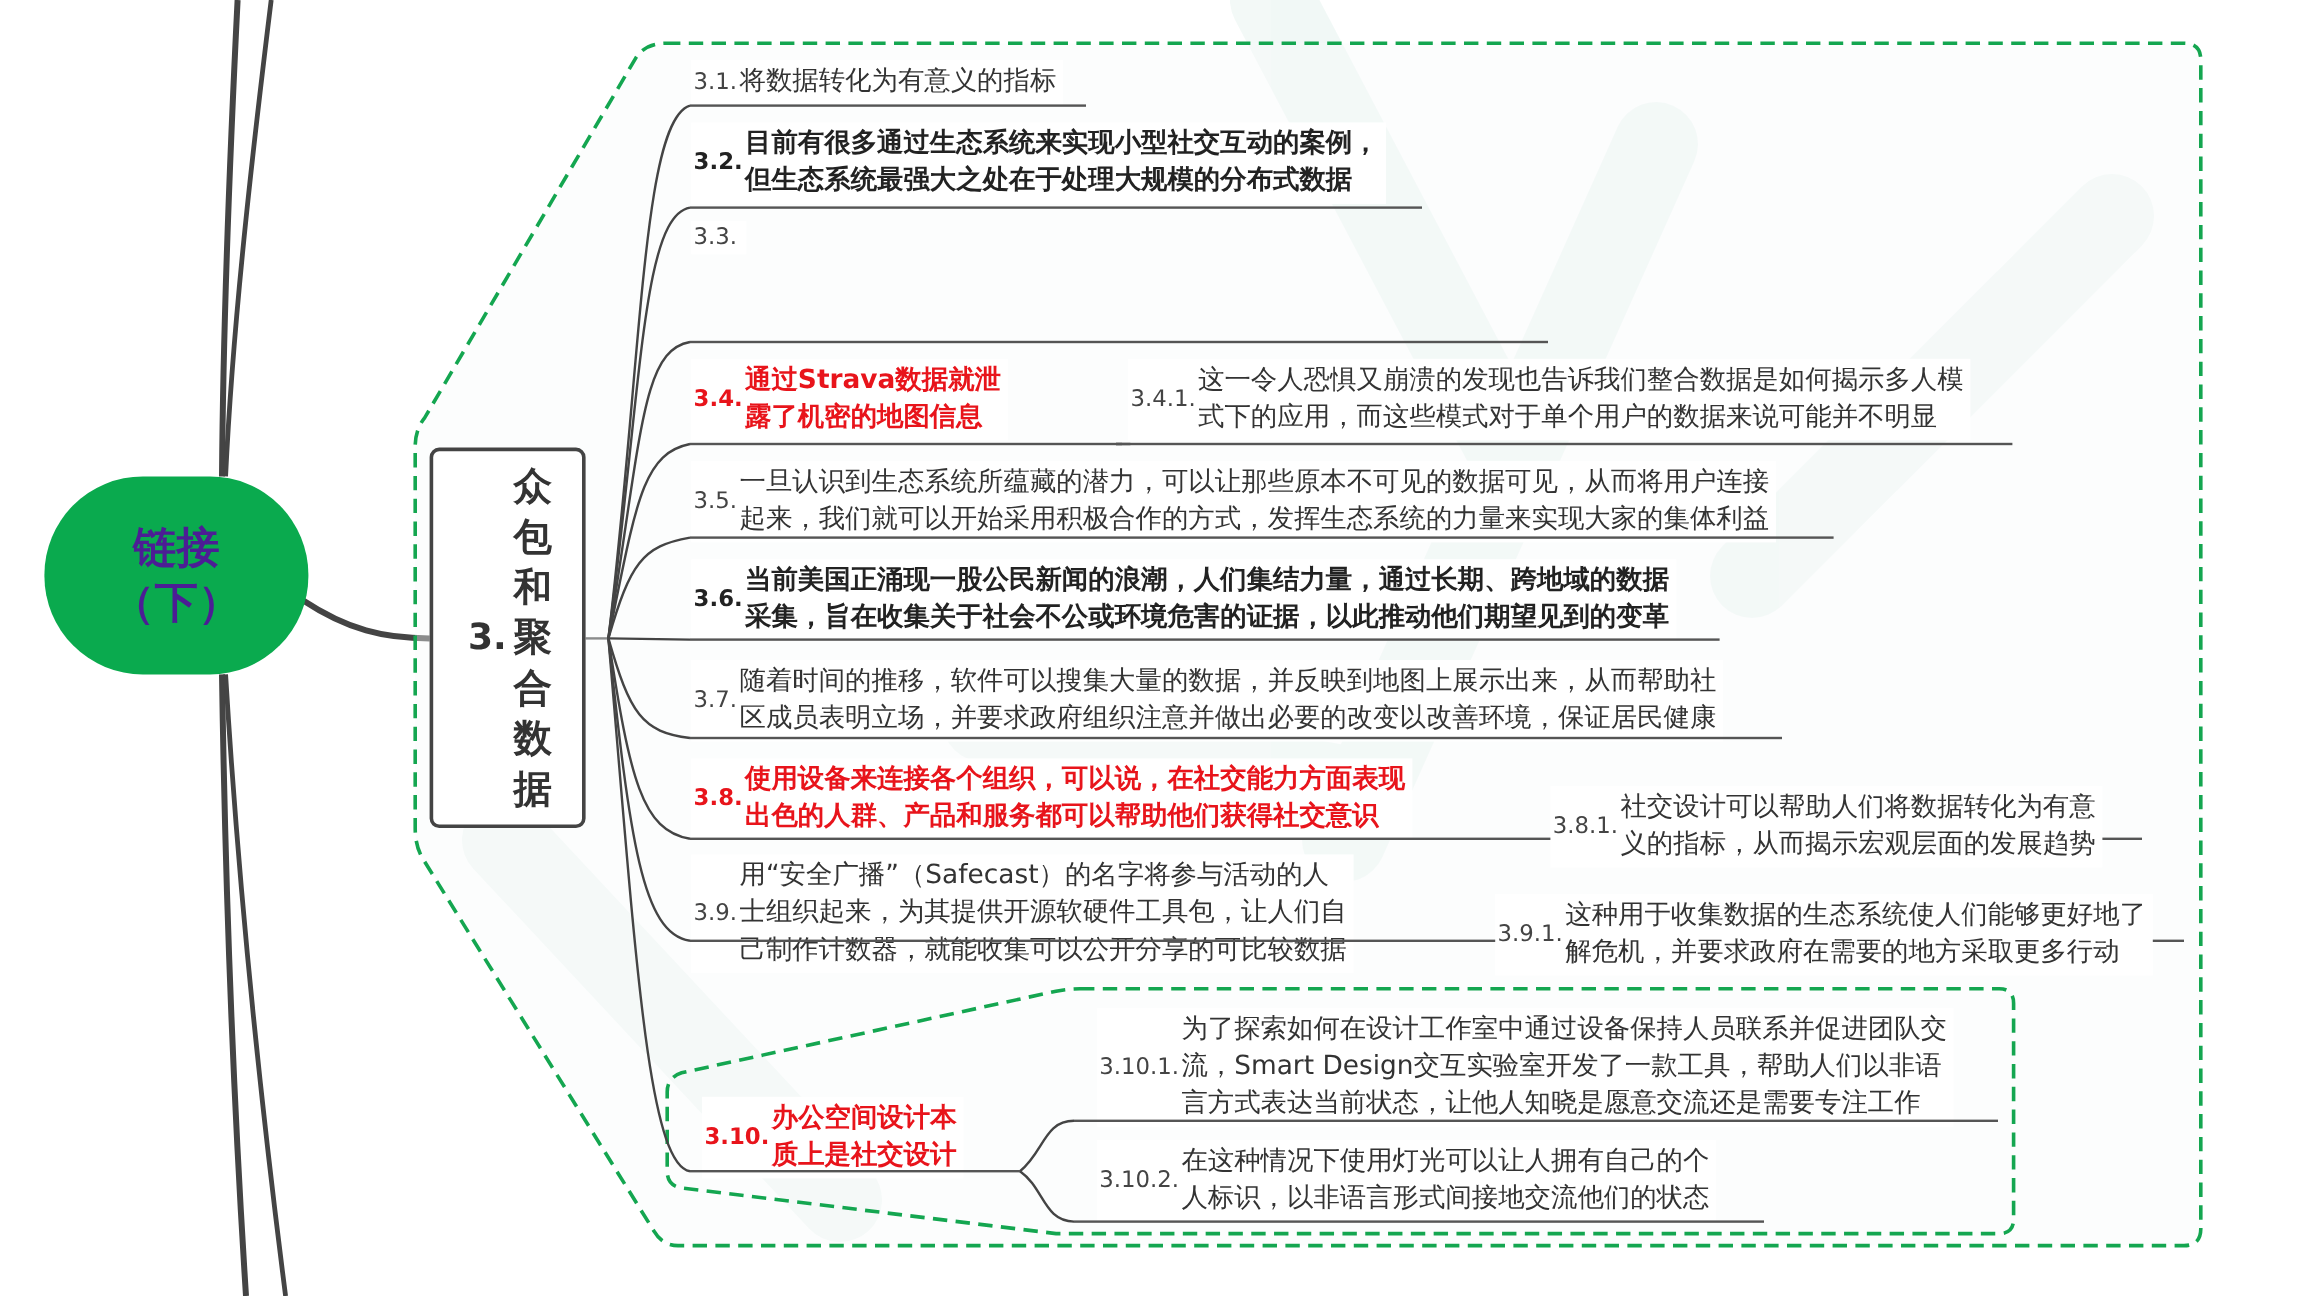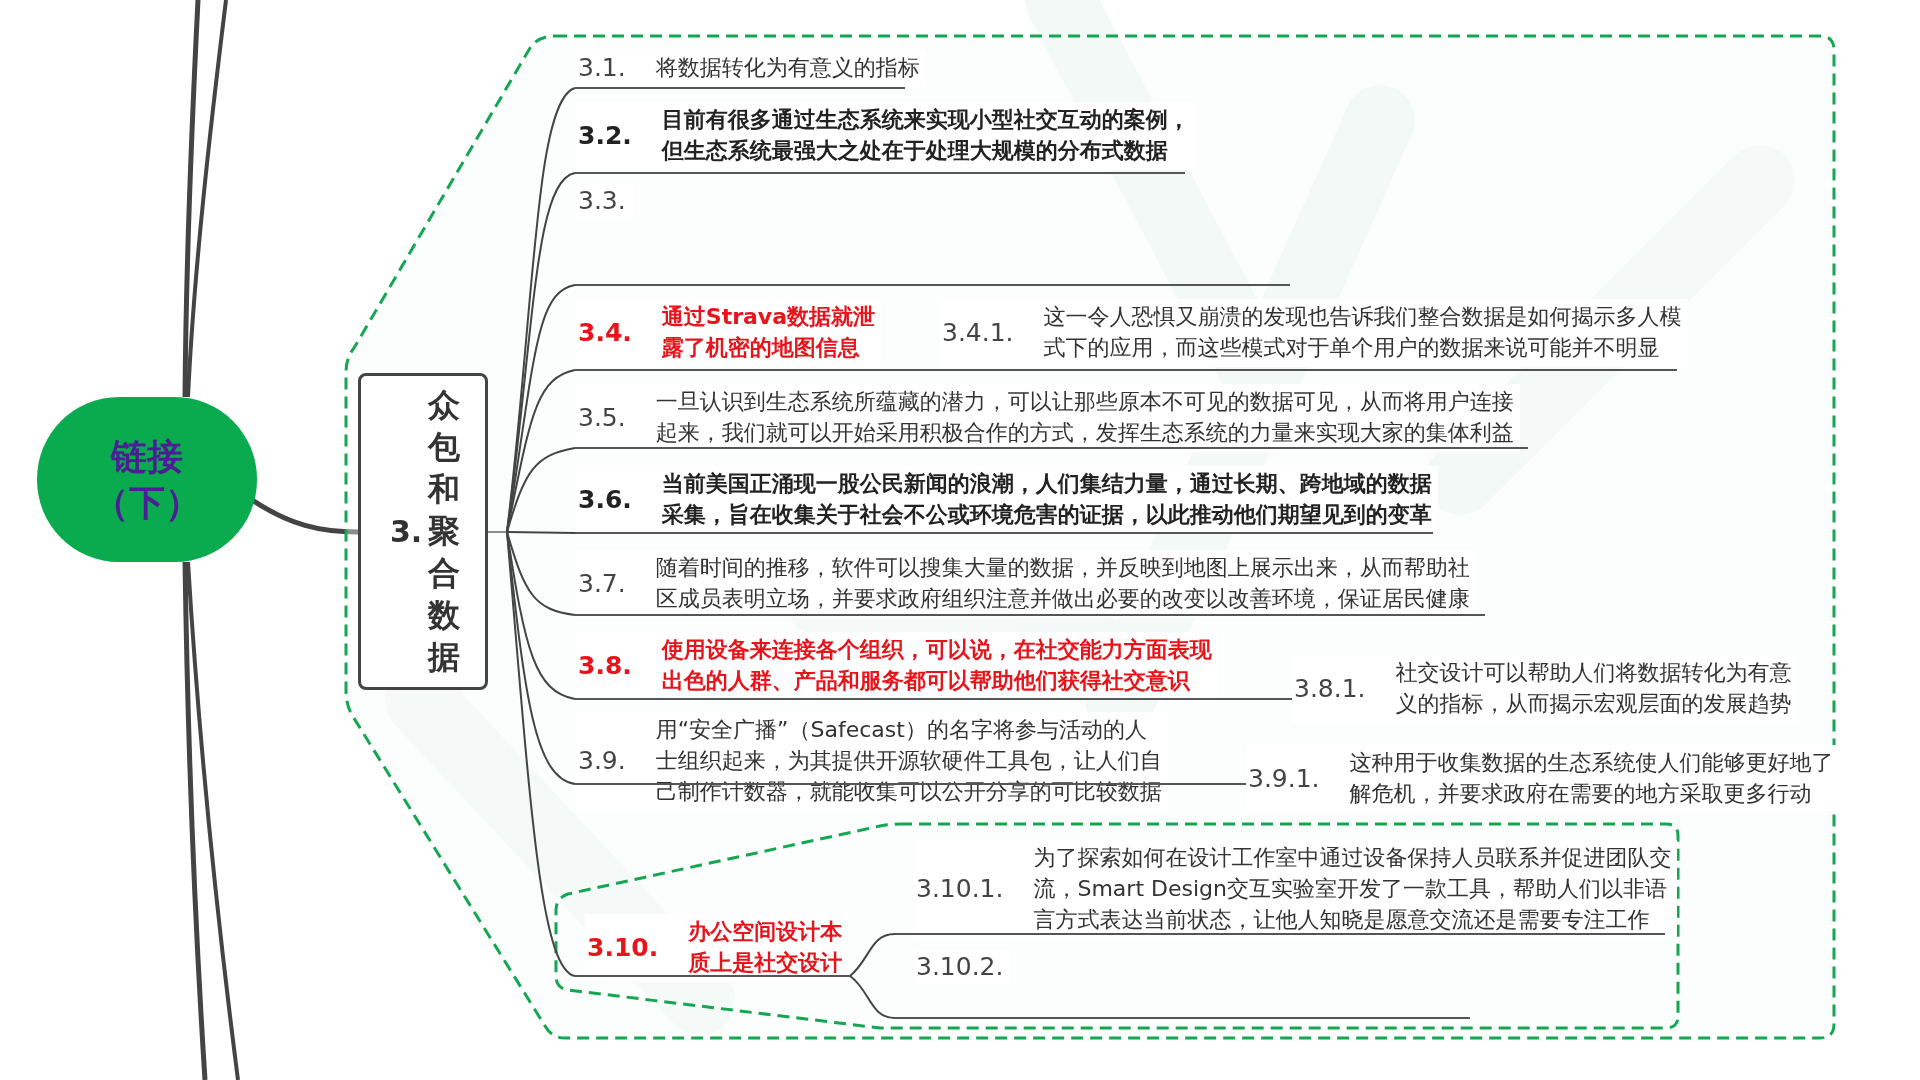--- a/index.html
+++ b/index.html
@@ -8,22 +8,22 @@
   svg.layer { position:absolute; left:0; top:0; width:1920px; height:1080px; }
   .root-node { position:absolute; left:37px; top:397px; width:220px; height:165px; border-radius:82px/82px;
                background:#0aaa4e; color:#4c1d95; display:flex; flex-direction:column; align-items:center;
                justify-content:center; font-weight:bold; font-size:36px; line-height:46px; }
   .topic-box { position:absolute; left:358px; top:373px; width:130px; height:317px; border:3px solid #444;
                border-radius:8px; background:#fff; box-sizing:border-box; }
   .topic-num { position:absolute; left:390px; top:514px; font-size:30px; font-weight:bold; color:#333; }
   .topic-chars { position:absolute; left:424px; top:384px; width:40px; display:flex; flex-direction:column;
                  align-items:center; font-size:32px; font-weight:bold; line-height:42px; color:#333; }
   .node { position:absolute; display:flex; align-items:center; background:#fff; padding:2px 6px 4px 2px; }
-  .node .num { font-size:25px; color:#444; white-space:nowrap; margin-right:2px; align-self:center; }
-  .node .txt { font-size:22px; line-height:31px; color:#333; white-space:pre;margin-left:28px; }
+  .node .num { font-size:19px; color:#444; white-space:nowrap; margin-right:2px; align-self:center; }
+  .node .txt { font-size:22px; line-height:31px; color:#333; white-space:pre; }
   .node.bold .num, .node.bold .txt { font-weight:bold; color:#222; }
   .node.red .num, .node.red .txt { font-weight:bold; color:#e8141b; }
   .uline { position:absolute; height:2px; background:#555; }
 </style>
 </head>
 <body>
 
 <svg class="layer" viewBox="0 0 1920 1080">
 
   <g opacity="0.05" fill="none" stroke="#0a8a6a" stroke-width="70" stroke-linecap="round">
@@ -172,14 +172,16 @@
 <div class="node" style="left:914px;top:840px;">
   <span class="num">3.10.1.</span>
   <span class="txt">为了探索如何在设计工作室中通过设备保持人员联系并促进团队交
 流，Smart Design交互实验室开发了一款工具，帮助人们以非语
 言方式表达当前状态，让他人知晓是愿意交流还是需要专注工作</span>
 </div>
 <div class="uline" style="left:895px;top:933px;width:770px;"></div>
 
 <div class="node" style="left:914px;top:950px;">
   <span class="num">3.10.2.</span>
+  <span class="txt">在这种情况下使用灯光可以让人拥有自己的个
+人标识，以非语言形式间接地交流他们的状态</span>
 </div>
 <div class="uline" style="left:895px;top:1017px;width:575px;"></div>
 
 </body></html>

